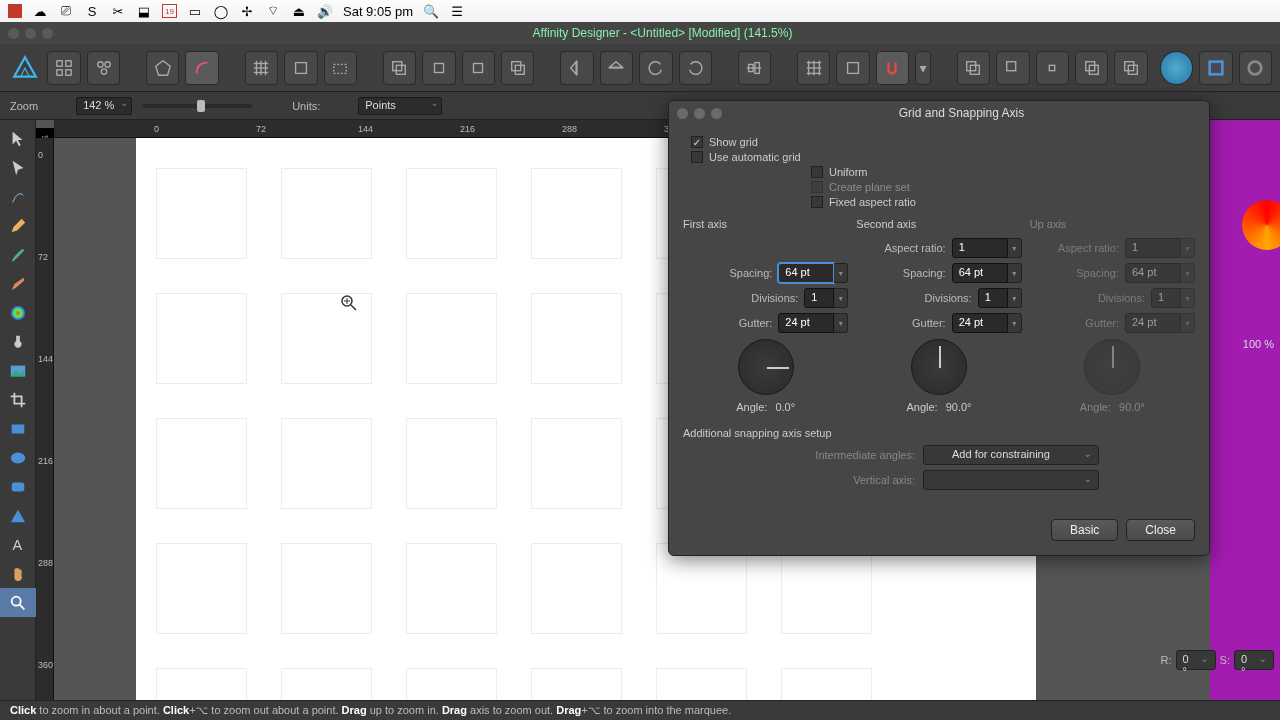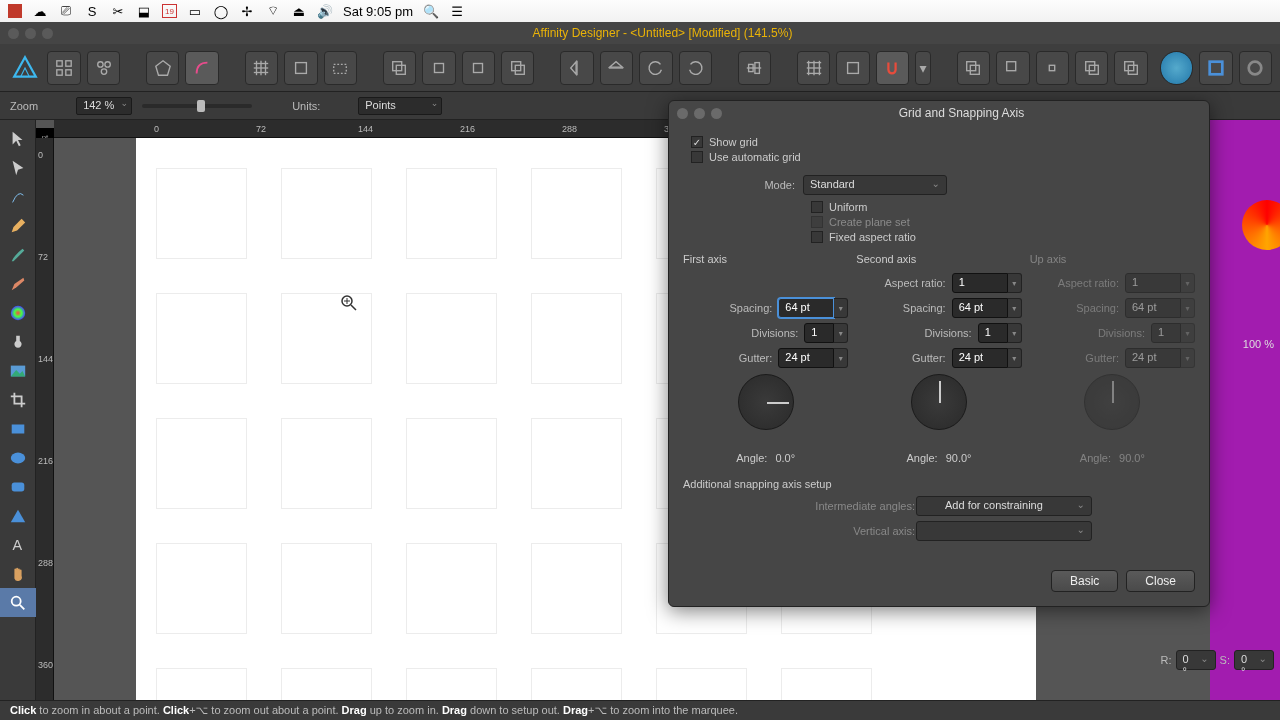--- a/index.html
+++ b/index.html
@@ -7,21 +7,21 @@
 
 
 .menubar { height: 22px; background: linear-gradient(#fdfdfd,#f2f2f2); display: flex; align-items: center; font-size: 13px; color: #000; padding: 0 8px; justify-content: space-between; }
 .menubar-left, .menubar-right { display: flex; align-items: center; gap: 14px; }
 .menubar-left span:first-child { font-size: 14px; }
 .menubar .app-name { font-weight: 600; }
 .menubar-right { gap: 10px; font-size: 13px; }
 .menubar-right .mi { display: inline-flex; width: 16px; height: 16px; align-items: center; justify-content: center; }
 
 
-.window-titlebar { height: 22px; background: #454545; display: flex; align-items: center; padding: 0 8px; font-size: 12px; color: #eab308; }
+.window-titlebar { height: 22px; background: #454545; display: flex; align-items: center; padding: 0 8px; font-size: 12px; color: #86efac; }
 .traffic { display: flex; gap: 6px; }
 .tl { width: 11px; height: 11px; border-radius: 50%; }
 .tl.r { background:#5a5a5a; } .tl.y { background:#5a5a5a; } .tl.g { background:#5a5a5a; }
 .win-title { flex:1; text-align:center; }
 
 
 .toolbar { height: 48px; background: #3e3e3e; border-bottom:1px solid #222; display:flex; align-items:center; padding:0 8px; gap:6px; }
 .tbtn { width:34px; height:34px; background:#484848; border:1px solid #2a2a2a; border-radius:4px; display:flex; align-items:center; justify-content:center; color:#aaa; font-size:14px; }
 .tbtn.active { background:#5a5a5a; }
 .tbtn svg { width:18px; height:18px; fill:none; stroke:#aaa; stroke-width:1.5; }
@@ -76,24 +76,24 @@
 .combo .dd { width:14px; background:#383838; border:1px solid #222; border-left:none; border-radius:0 3px 3px 0; display:flex; align-items:center; justify-content:center; font-size:8px; color:#888; }
 
 .axes { display:flex; gap:8px; margin-top:10px; }
 .axis-col { flex:1; }
 .axis-col h4 { font-size:11px; font-weight:400; color:#ccc; margin-bottom:8px; }
 .axis-col.dim { opacity:.45; }
 .axis-row { display:flex; align-items:center; gap:6px; margin:5px 0; justify-content:flex-end; }
 .axis-row label { color:#bbb; }
 .dial { width:56px; height:56px; border-radius:50%; background:radial-gradient(#3a3a3a,#2a2a2a); border:1px solid #1a1a1a; position:relative; margin:6px auto 0; }
 .dial .needle { position:absolute; width:2px; height:22px; background:#ccc; left:50%; top:6px; transform-origin:bottom center; }
-.angle-row { display:flex; align-items:center; gap:8px; margin-top:22px; justify-content:center; }
+.angle-row { display:flex; align-items:center; gap:8px; margin-top:6px; justify-content:center; }
 
 .sec-title { margin:14px 0 6px; color:#ccc; font-size:11px; }
-.snap-row { display:flex; align-items:center; gap:1px; margin:5px 0; }
+.snap-row { display:flex; align-items:center; gap:8px; margin:5px 0; }
 .snap-row label { width:232px; text-align:right; color:#888; }
 
 .dlg-footer { display:flex; justify-content:flex-end; gap:8px; padding:10px 14px 14px; }
 .btn { background:linear-gradient(#5a5a5a,#4a4a4a); border:1px solid #222; color:#eee; padding:3px 18px; border-radius:4px; font-size:12px; }
 
 
 .status { position:absolute; bottom:0; left:0; right:0; height:20px; background:#3a3a3a; border-top:1px solid #222; color:#bbb; font-size:11px; display:flex; align-items:center; padding:0 10px; }
 .status b { color:#fff; font-weight:600; }
 
 
@@ -503,24 +503,20 @@
   <div class="dlg-body">
     <div class="chk-row">
         <span class="chk">✓</span>
         <span>Show grid</span>
       </div>
     <div class="chk-row">
         <span class="chk"></span>
         <span>Use automatic grid</span>
       </div>
 
-    <div class="form-row" style="margin-left:48px;margin-top:12px">
-      <label>Mode:</label>
-      <div class="select wide">Standard</div>
-    </div>
     <div style="margin-left:120px">
       <div class="chk-row">
           <span class="chk"></span>
           <span>Uniform</span>
         </div>
       <div class="chk-row" style="opacity:.5">
           <span class="chk"></span>
           <span>Create plane set</span>
         </div>
       <div class="chk-row">
@@ -653,14 +649,14 @@
         <div class="select xwide"></div>
       </div>
   </div>
   <div class="dlg-footer">
     <button class="btn">Basic</button>
     <button class="btn">Close</button>
   </div>
 </div>
 
 <div class="status">
-  <span><b>Click</b><span> to zoom in about a point. </span><b>Click</b><span>+⌥ to zoom out about a point. </span><b>Drag</b><span> up to zoom in. </span><b>Drag</b><span> down to setup out. </span><b>Drag</b><span>+⌥ to zoom into the marquee.</span></span>
+  <span><b>Click</b><span> to zoom in about a point. </span><b>Click</b><span>+⌥ to zoom out about a point. </span><b>Drag</b><span> up to zoom in. </span><b>Drag</b><span> axis to zoom out. </span><b>Drag</b><span>+⌥ to zoom into the marquee.</span></span>
 </div>
 
 </body></html>

